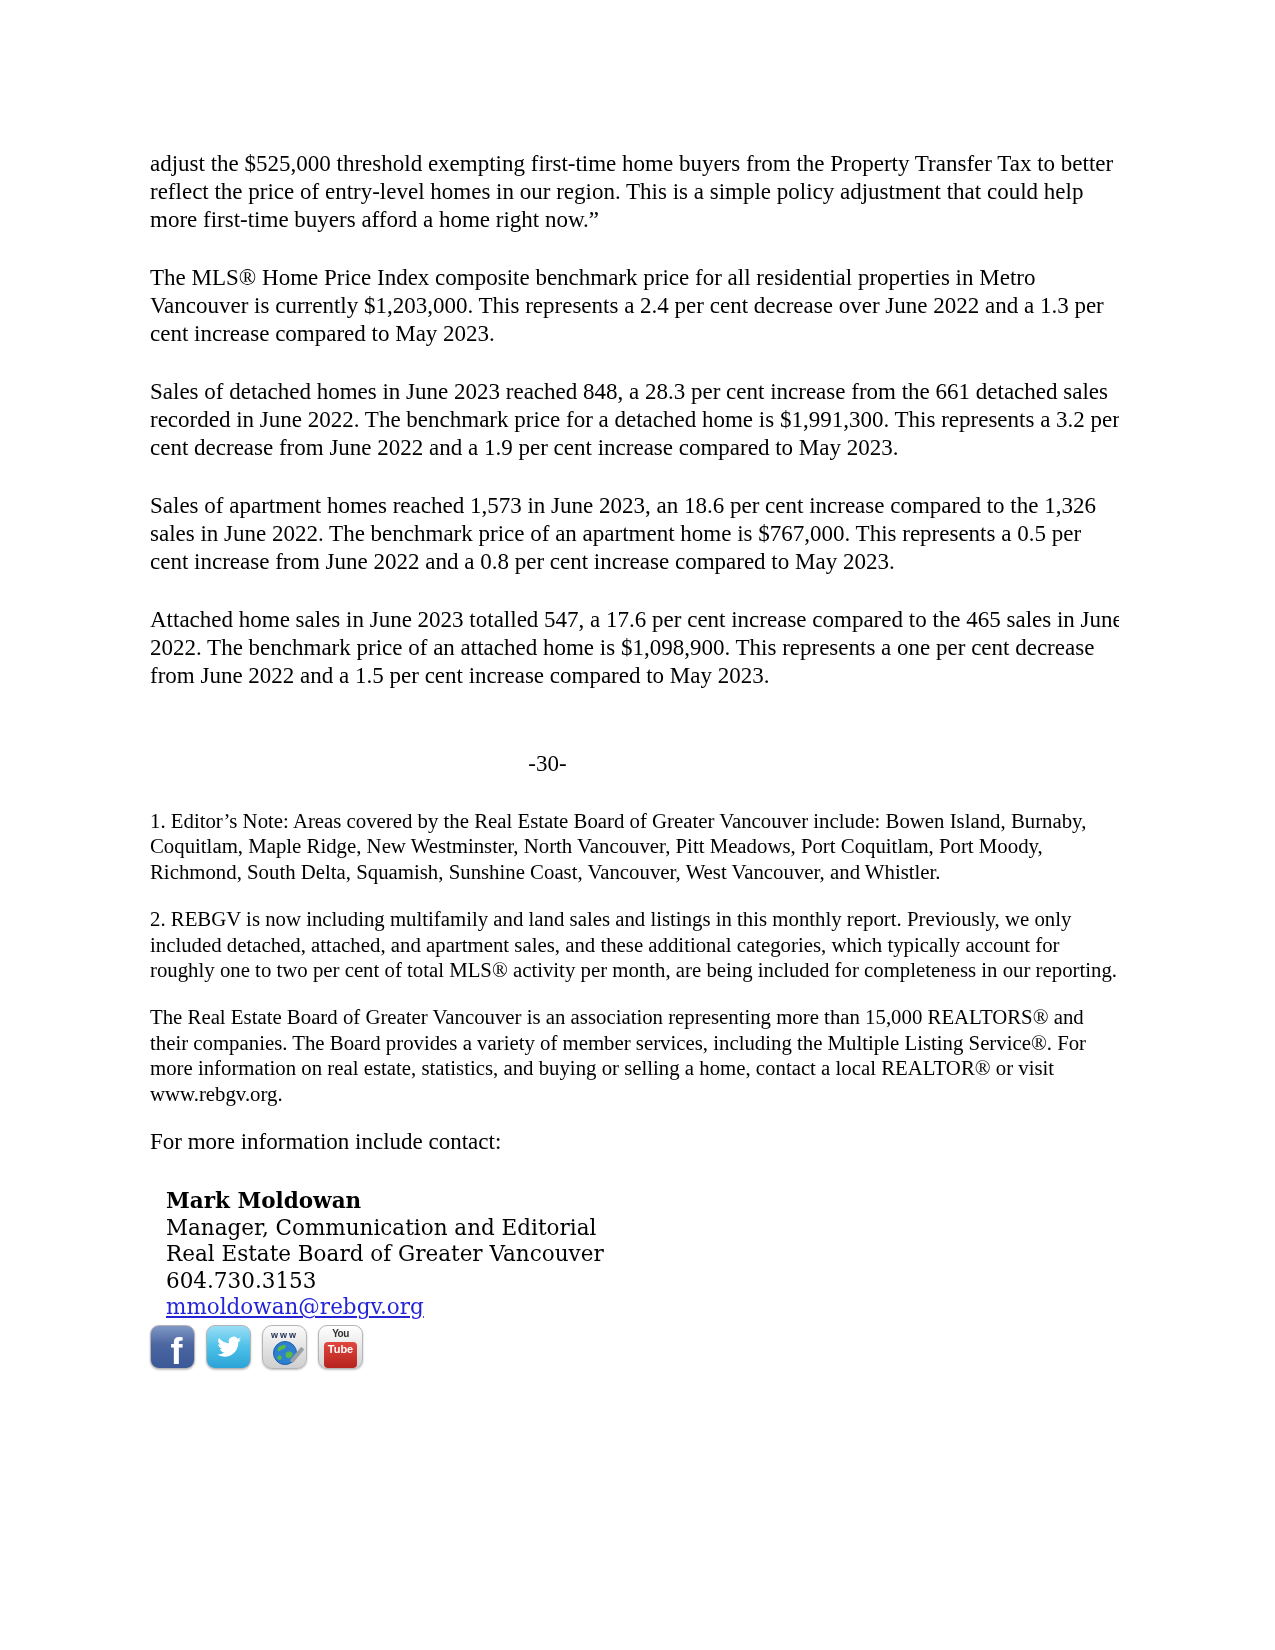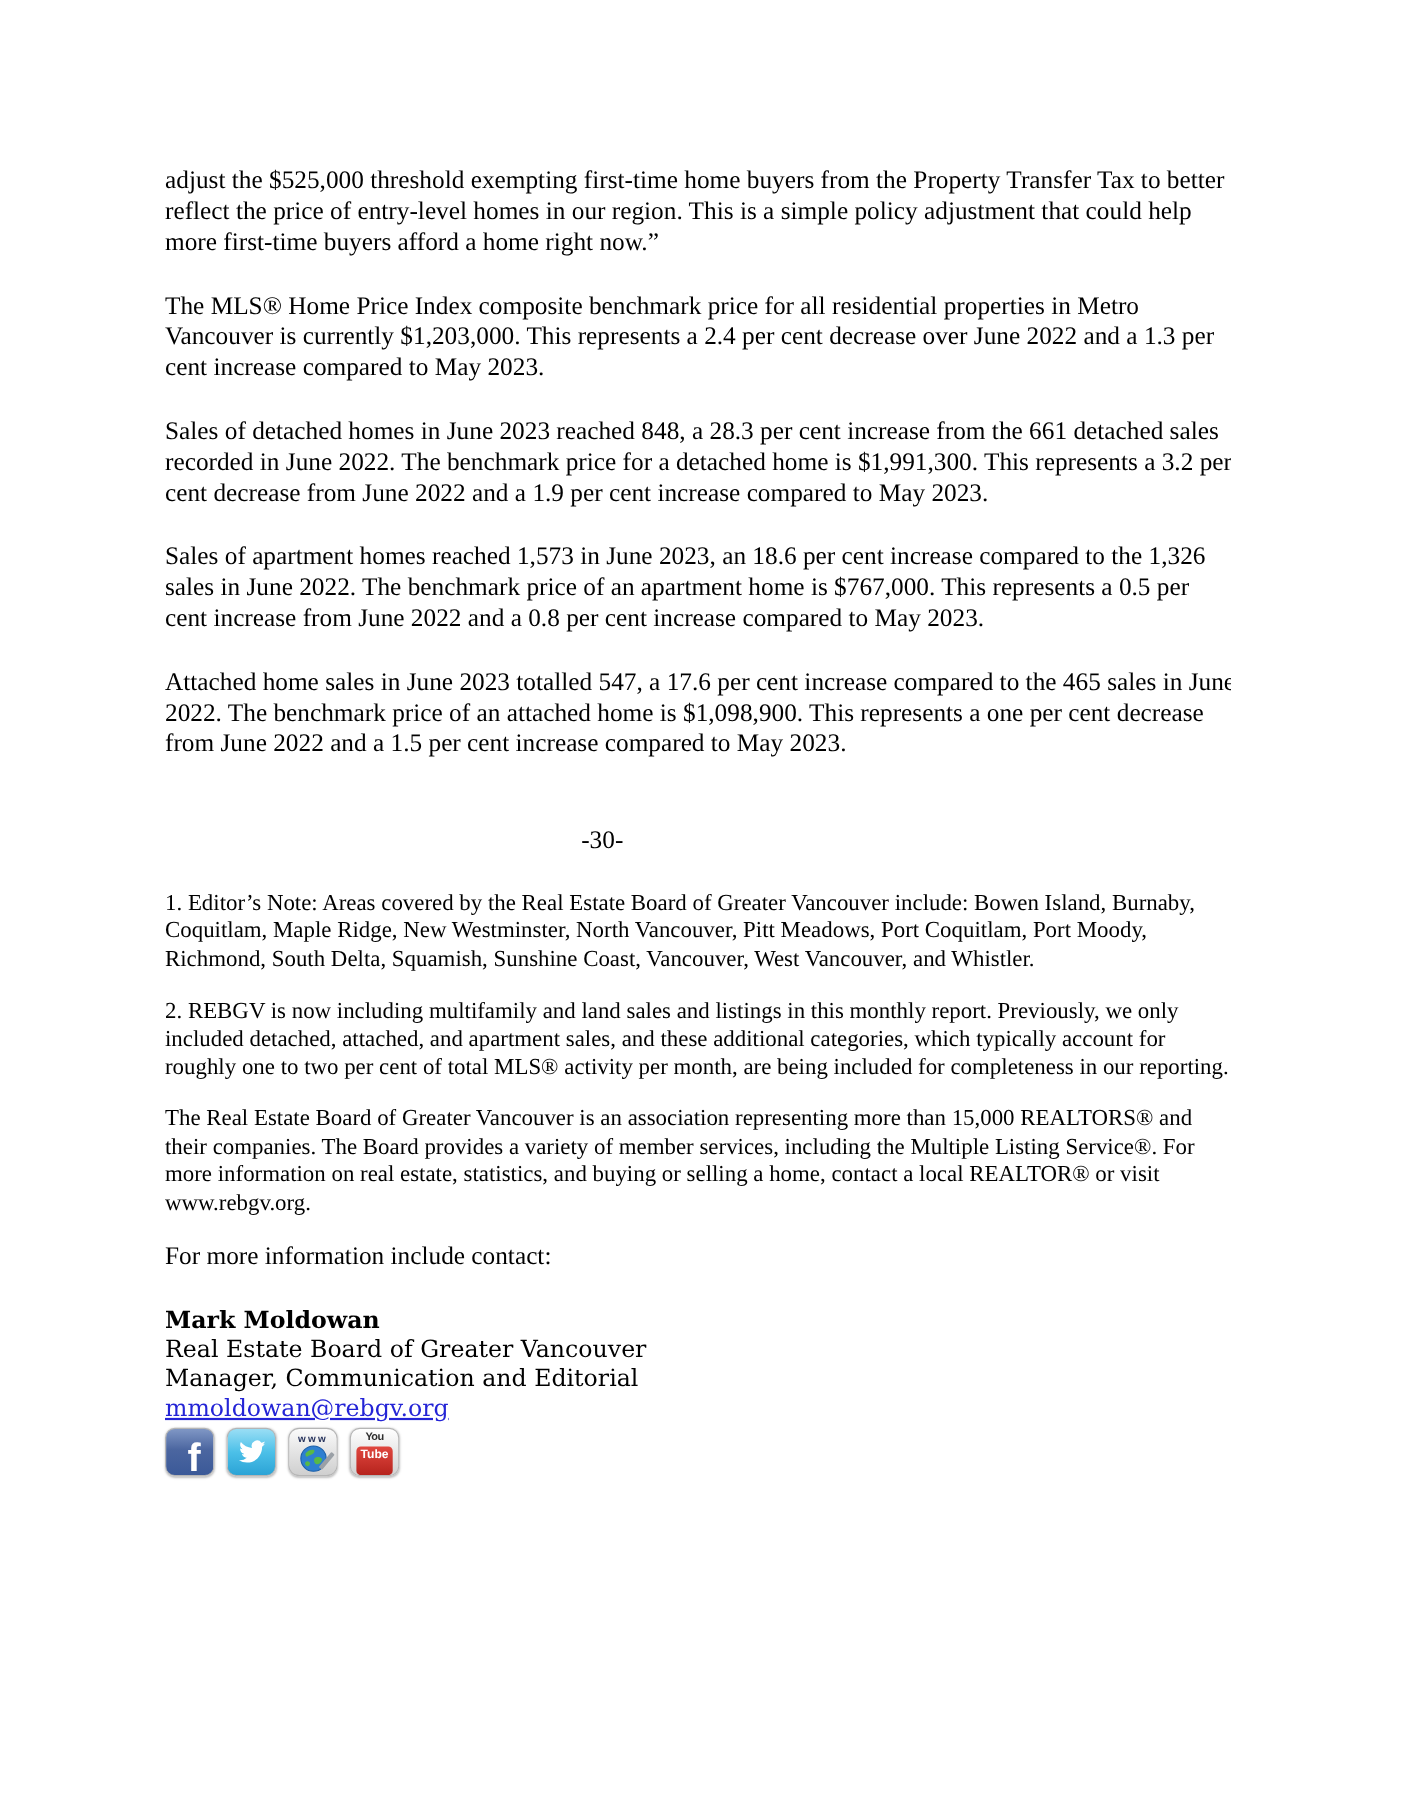--- a/index.html
+++ b/index.html
@@ -41,20 +41,21 @@
   .contact-intro {
     font-size: 23px;
     line-height: 28px;
     margin: 0;
   }
   .contact-block {
     font-family: "DejaVu Serif", serif;
     font-size: 21.5px;
     line-height: 26.6px;
     margin-top: 32px;
+    margin-left: 16px;
   }
   .contact-name { font-weight: bold; }
   .email-link {
     color: #2424d6;
     text-decoration: underline;
     cursor: pointer;
   }
   .social-row {
     display: flex;
     gap: 11px;
@@ -151,22 +152,23 @@
     <div class="end-mark">-30-</div>
 
     <p class="fine-par">1. Editor’s Note: Areas covered by the Real Estate Board of Greater Vancouver include: Bowen Island, Burnaby, Coquitlam, Maple Ridge, New Westminster, North Vancouver, Pitt Meadows, Port Coquitlam, Port Moody, Richmond, South Delta, Squamish, Sunshine Coast, Vancouver, West Vancouver, and Whistler.</p>
     <p class="fine-par">2. REBGV is now including multifamily and land sales and listings in this monthly report. Previously, we only included detached, attached, and apartment sales, and these additional categories, which typically account for roughly one to two per cent of total MLS® activity per month, are being included for completeness in our reporting.</p>
     <p class="fine-par">The Real Estate Board of Greater Vancouver is an association representing more than 15,000 REALTORS® and their companies. The Board provides a variety of member services, including the Multiple Listing Service®. For more information on real estate, statistics, and buying or selling a home, contact a local REALTOR® or visit www.rebgv.org.</p>
 
     <p class="contact-intro">For more information include contact:</p>
 
     <div class="contact-block">
       <div class="contact-name">Mark Moldowan</div>
+      <div>Manager, Communication and Editorial</div>
       <div>Real Estate Board of Greater Vancouver</div>
-      <div>Manager, Communication and Editorial</div>
+      <div>604.730.3153</div>
       <div><a class="email-link">mmoldowan@rebgv.org</a></div>
     </div>
 
     <div class="social-row">
       <div class="social-icon icon-facebook">
         <span class="fb-f">f</span>
       </div>
       <div class="social-icon icon-twitter">
         <svg width="30" height="30" viewBox="0 0 24 24">
           <path fill="#ffffff" d="M22 5.9c-.7.3-1.5.5-2.3.6.8-.5 1.4-1.3 1.7-2.2-.8.5-1.6.8-2.5 1A3.9 3.9 0 0 0 12.1 9 11 11 0 0 1 4 4.8a3.9 3.9 0 0 0 1.2 5.2c-.6 0-1.2-.2-1.8-.5v.1c0 1.9 1.3 3.4 3.1 3.8-.6.2-1.2.2-1.8.1.5 1.6 2 2.7 3.6 2.7A7.8 7.8 0 0 1 2.5 18 11 11 0 0 0 8.4 19.7c7.1 0 11-5.9 11-11v-.5c.8-.5 1.4-1.2 1.9-2z"></path>

